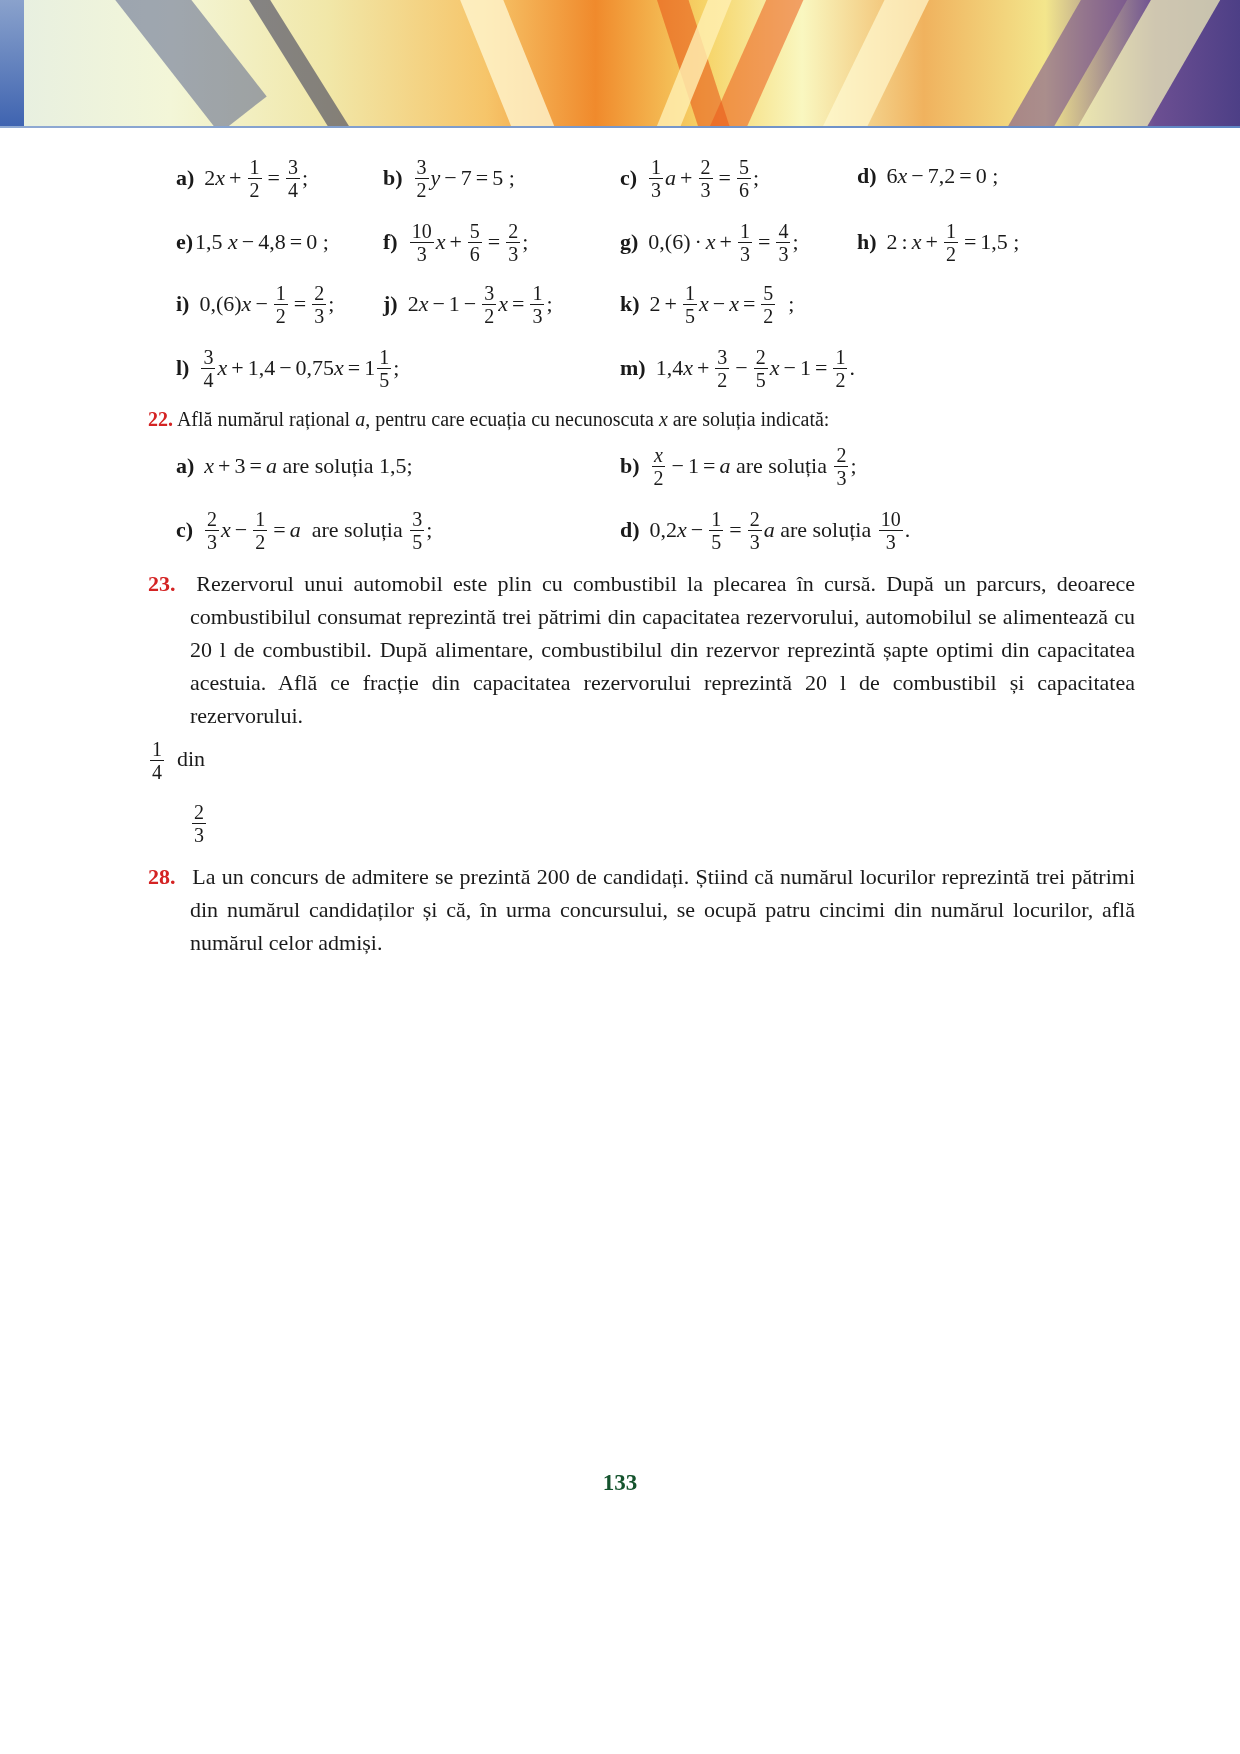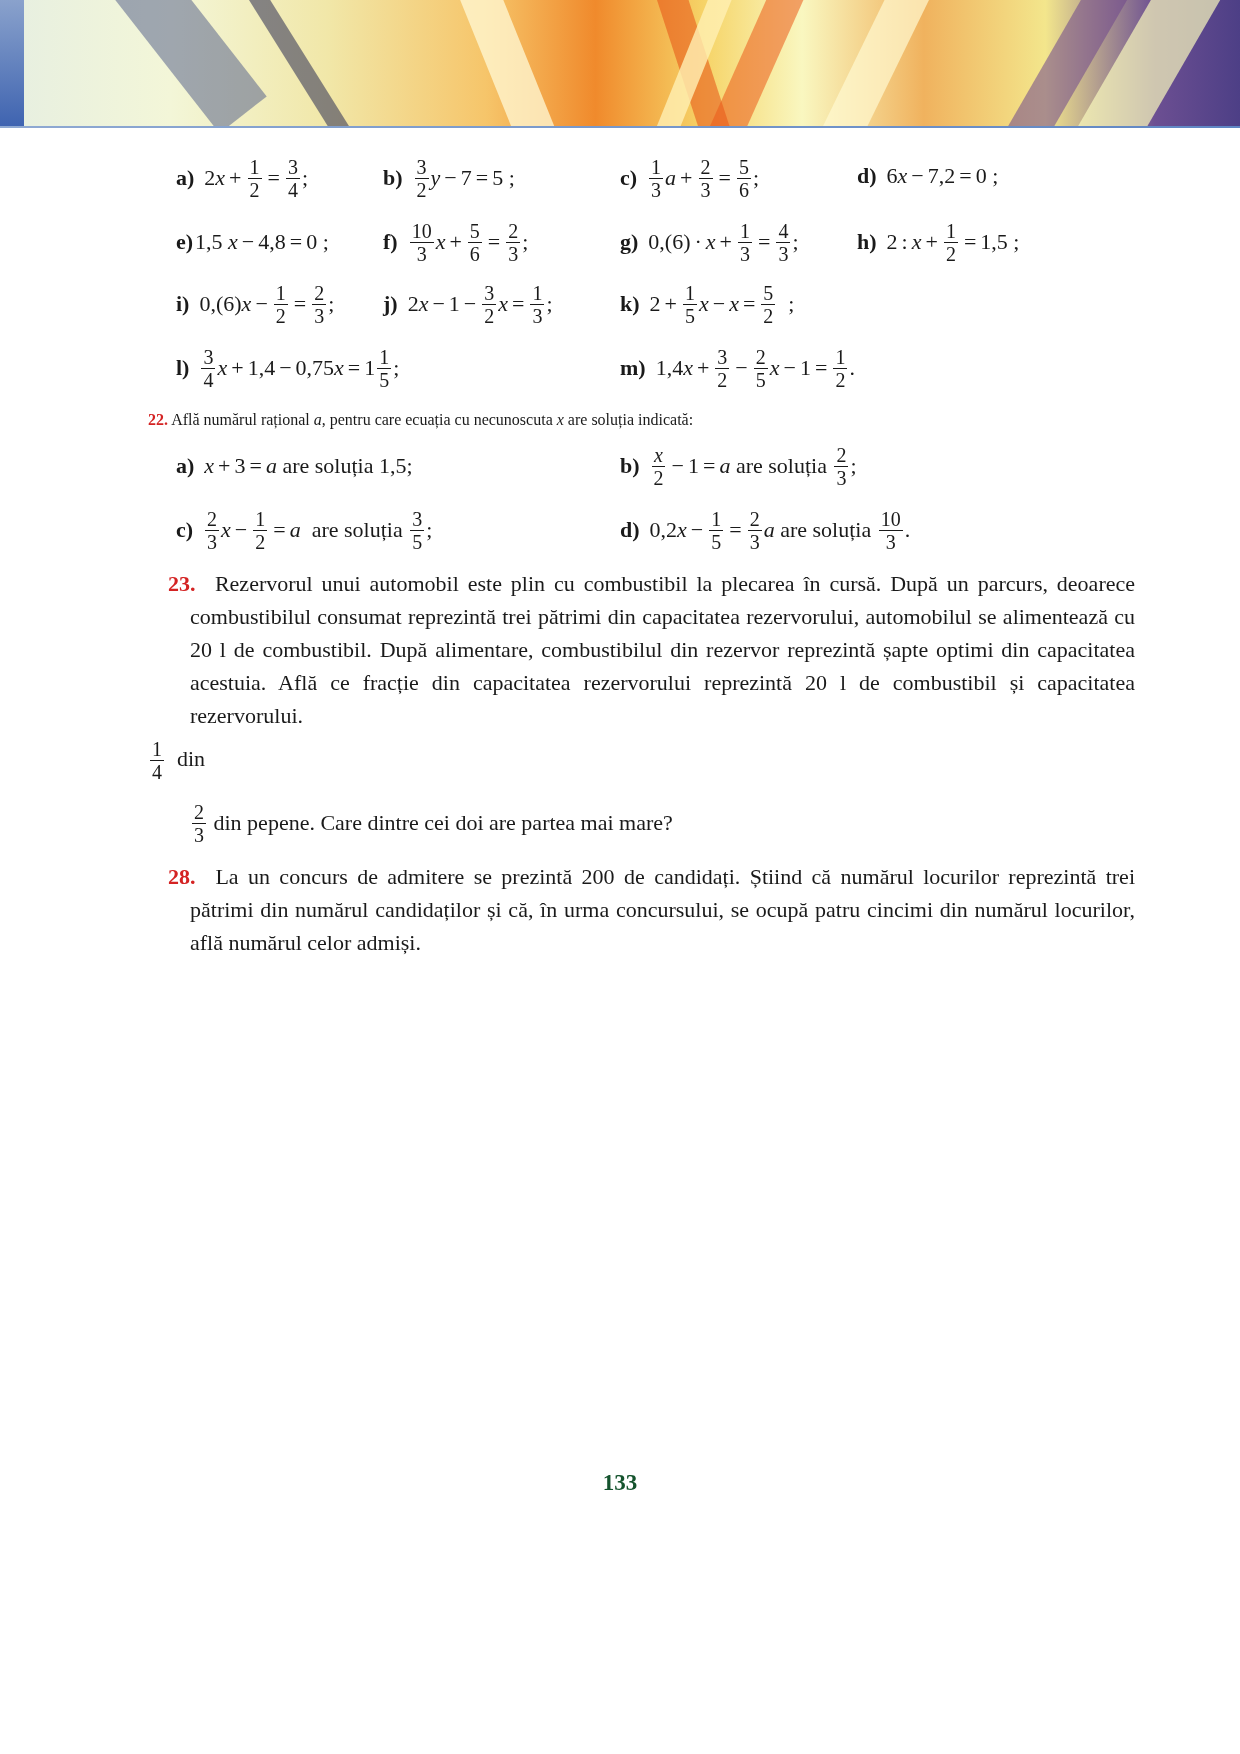--- a/index.html
+++ b/index.html
@@ -10,21 +10,21 @@
   .banner { position:absolute; left:0; top:0; width:1240px; height:128px; overflow:hidden; }
   .banner .left-strip { position:absolute; left:0; top:0; width:24px; height:128px;
       background:linear-gradient(180deg,#8aa2cc 0%,#3e63b0 100%); }
   .banner .photo { position:absolute; left:24px; top:0; width:1216px; height:126px; overflow:hidden;
       background:linear-gradient(90deg,#e8f0e0 0%,#f3f6d8 12%,#f1e7a8 25%,#f6c56a 38%,#f08a2c 47%,#f6d468 56%,#f9f7c0 64%,#f0b25e 74%,#f3e68c 84%,#6c4f92 93%,#4d3f86 100%); }
   .banner .beam { position:absolute; top:-40px; height:220px; transform-origin:top left; }
   .banner .bottom-rule { position:absolute; left:0; top:126px; width:1240px; height:4px;
       background:linear-gradient(90deg,#8fa9d2,#5f86c4); }
 
   
-  .ex { position:absolute; font-size:16px; line-height:33px; }
+  .ex { position:absolute; font-size:20px; line-height:33px; }
   .num { color:#d42323; font-weight:bold; }
   .lbl { font-weight:bold; margin-right:6px; }
   i.v { font-style:italic; }
 
   
   .frac { display:inline-flex; flex-direction:column; align-items:center; vertical-align:middle;
           margin:0 2px; font-size:20px; line-height:22px; }
   .frac > span { display:block; padding:0 2px; text-align:center; }
   .frac > span.n { border-bottom:1.3px solid #1a1a1a; }
   .eq { position:absolute; font-size:22px; white-space:nowrap; height:56px; display:flex; align-items:center; }
@@ -323,27 +323,27 @@
         <span class="n">1</span>
         <span>4</span>
       </span>
   &nbsp;<span>din</span></span>
 </div>
 <div class="eq" style="left:190px;top:795px;">
   <span class="frac">
       <span class="n">2</span>
       <span>3</span>
     </span>
-  &nbsp;<span>din pepene. Care dintre cei doi are partea mai mare?</span>
+  &nbsp;
 </div>
 
 <div class="para" style="left:148px;top:860px;width:945px;">
   <span class="num">28.</span>
   <span>La un concurs de admitere se prezintă 200 de candidați. Știind că numărul locurilor reprezintă trei pătrimi din numărul candidaților și că, în urma concursului, se ocupă patru cincimi din numărul locurilor, află numărul celor admiși.</span>
 </div>
 
 <div class="pageno">133</div>
 
 <style>
   
   .para { padding-left:42px; text-indent:-42px; }
-  .para .num { display:inline-block; width:38px; text-indent:0;margin-left:20px; }
+  .para .num { display:inline-block; width:38px; text-indent:0; }
 </style>
 
 </body></html>

